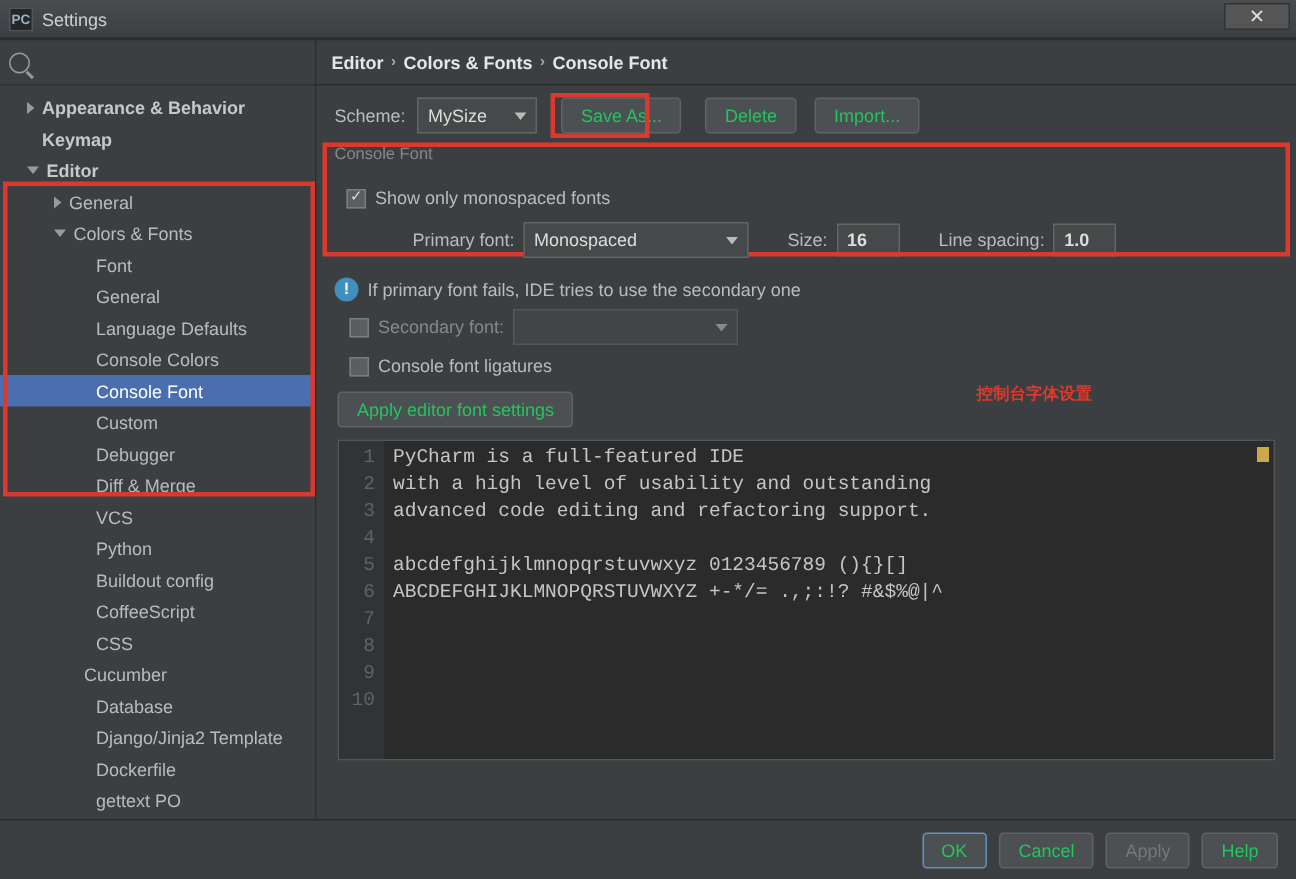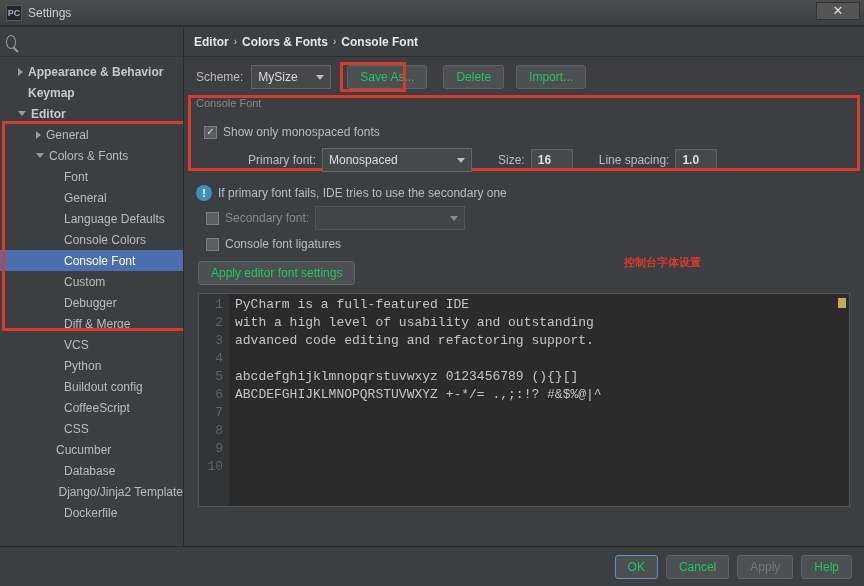--- a/index.html
+++ b/index.html
@@ -44,21 +44,21 @@
     line-height: 16px;
     font-size: 13px;
     border: 1px solid #333;
   }
   .body {
     display: flex;
     height: 520px;
     border-top: 1px solid #2b2b2b;
   }
   .sidebar {
-    width: 184px;
+    width: 211px;
     background: #3c3f41;
     border-right: 1px solid #2b2b2b;
     display: flex;
     flex-direction: column;
   }
   .searchrow {
     height: 30px;
     display: flex;
     align-items: center;
     padding: 0 6px;
@@ -370,20 +370,24 @@
           <span style="display: inline-block; width: 10px;"></span>
           <span>Database</span>
         </div>
         <div class="tree-item" style="padding-left: 54px;">
           <span style="display: inline-block; width: 10px;"></span>
           <span>Django/Jinja2 Template</span>
         </div>
         <div class="tree-item" style="padding-left: 54px;">
           <span style="display: inline-block; width: 10px;"></span>
           <span>Dockerfile</span>
+        </div>
+        <div class="tree-item" style="padding-left: 54px;">
+          <span style="display: inline-block; width: 10px;"></span>
+          <span>gettext PO</span>
         </div>
       </div>
   </div>
 
   <div class="main">
     <div class="breadcrumb">
       <span>Editor</span>
       <span class="sep">›</span>
       <span>Colors &amp; Fonts</span>
       <span class="sep">›</span>

